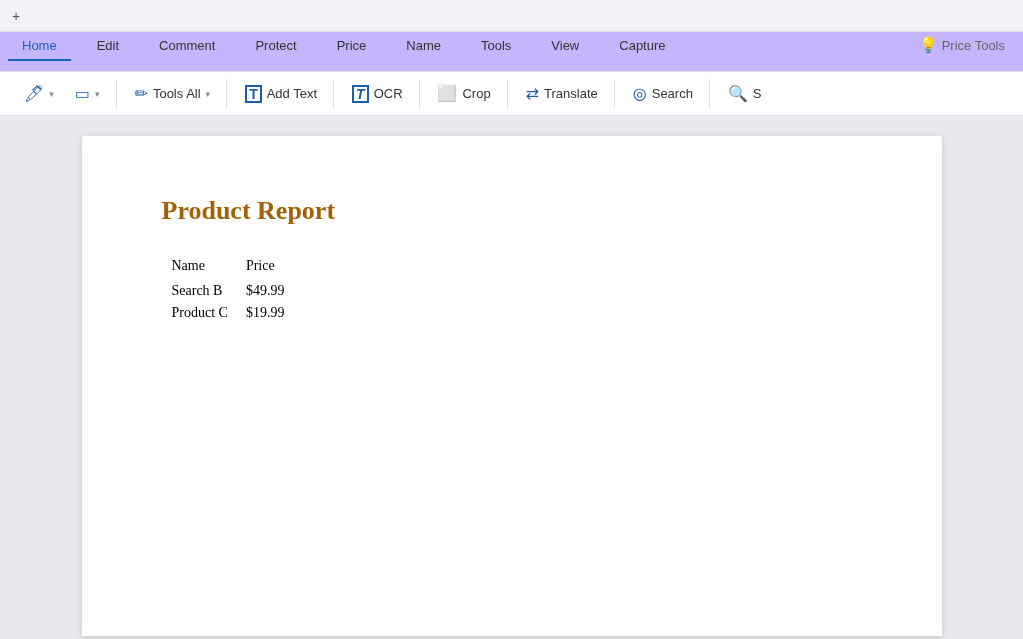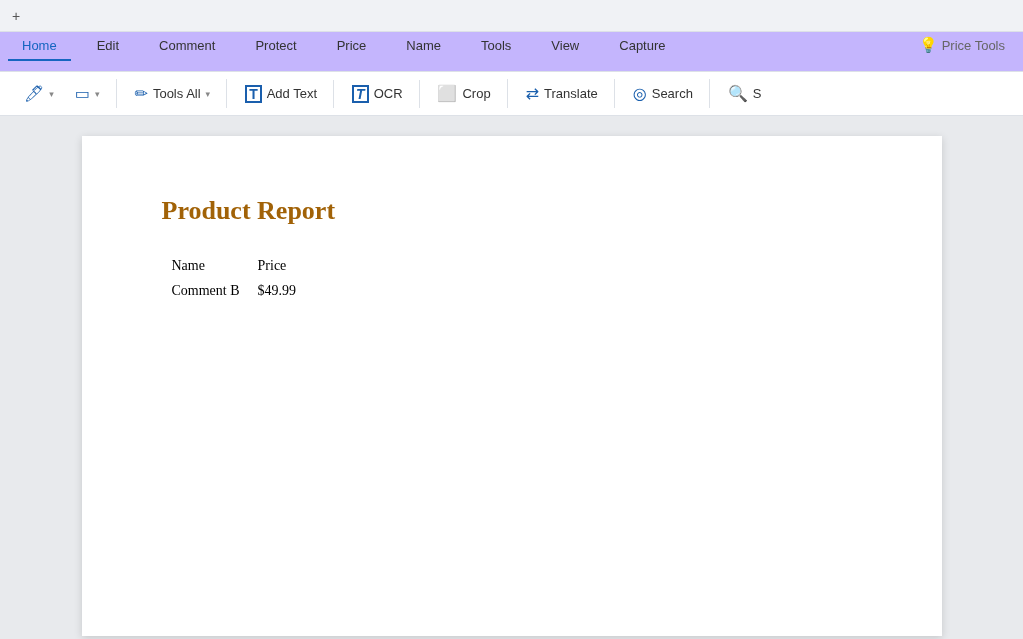--- a/index.html
+++ b/index.html
@@ -245,19 +245,23 @@
     <div class="doc-title">Product Report</div>
     <table class="doc-table">
       <thead>
         <tr>
           <th>Name</th>
           <th>Price</th>
         </tr>
       </thead>
       <tbody>
         <tr>
-          <td>Comment B</td>
+          <td>Search B</td>
           <td>$49.99</td>
+        </tr>
+        <tr>
+          <td>Product C</td>
+          <td>$19.99</td>
         </tr>
       </tbody>
     </table>
   </div>
 </div>
 
 </body></html>

